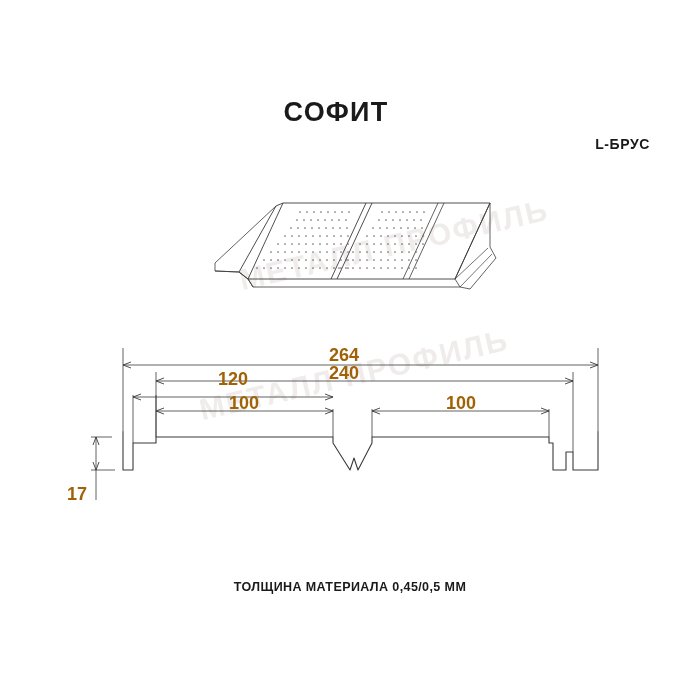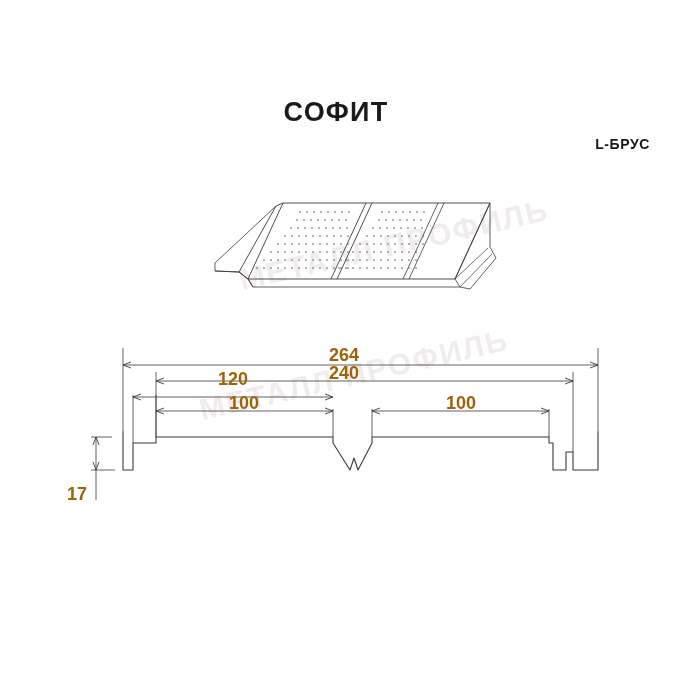--- a/index.html
+++ b/index.html
@@ -408,13 +408,14 @@
     </g>
   </svg>
 
   <div class="dim-label" style="left:300px; top:345px; width:88px;">264</div>
   <div class="dim-label" style="left:300px; top:363px; width:88px;">240</div>
   <div class="dim-label" style="left:189px; top:369px; width:88px;">120</div>
   <div class="dim-label" style="left:200px; top:393px; width:88px;">100</div>
   <div class="dim-label" style="left:417px; top:393px; width:88px;">100</div>
   <div class="dim-label" style="left:62px; top:484px; width:30px;">17</div>
 
+  <div class="footer-note">ТОЛЩИНА МАТЕРИАЛА 0,45/0,5 ММ</div>
 </div>
 
 </body></html>

